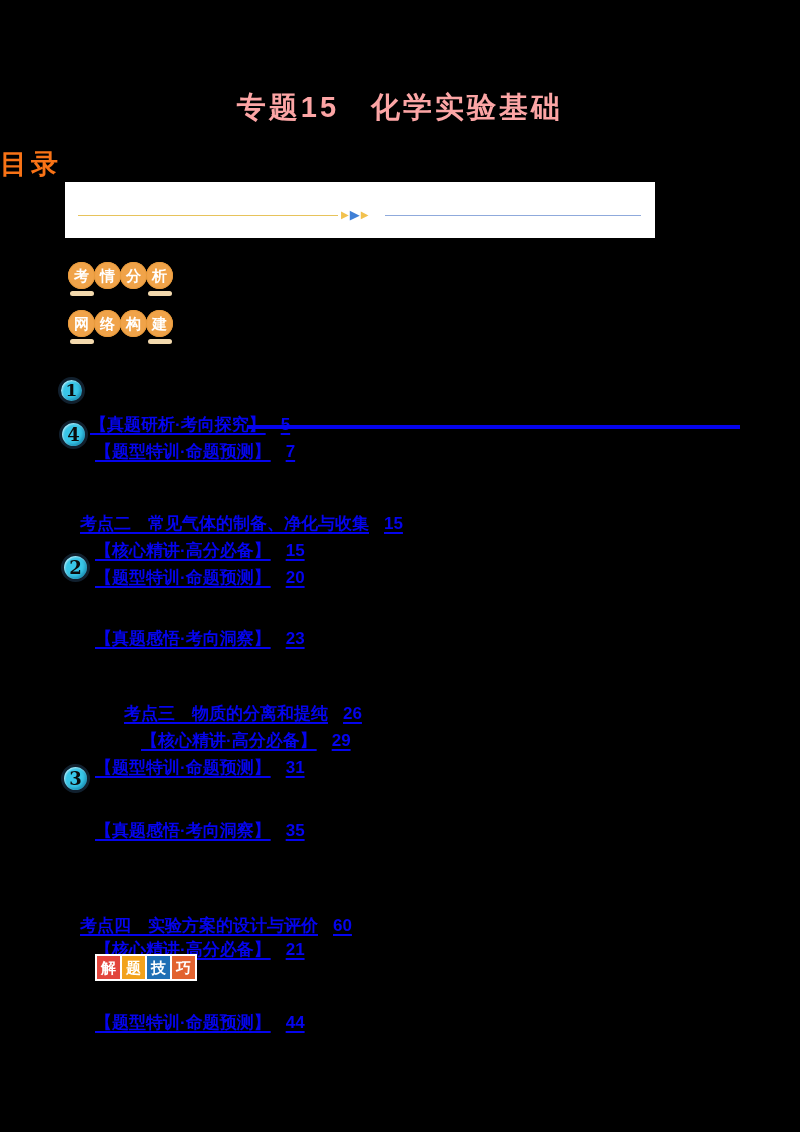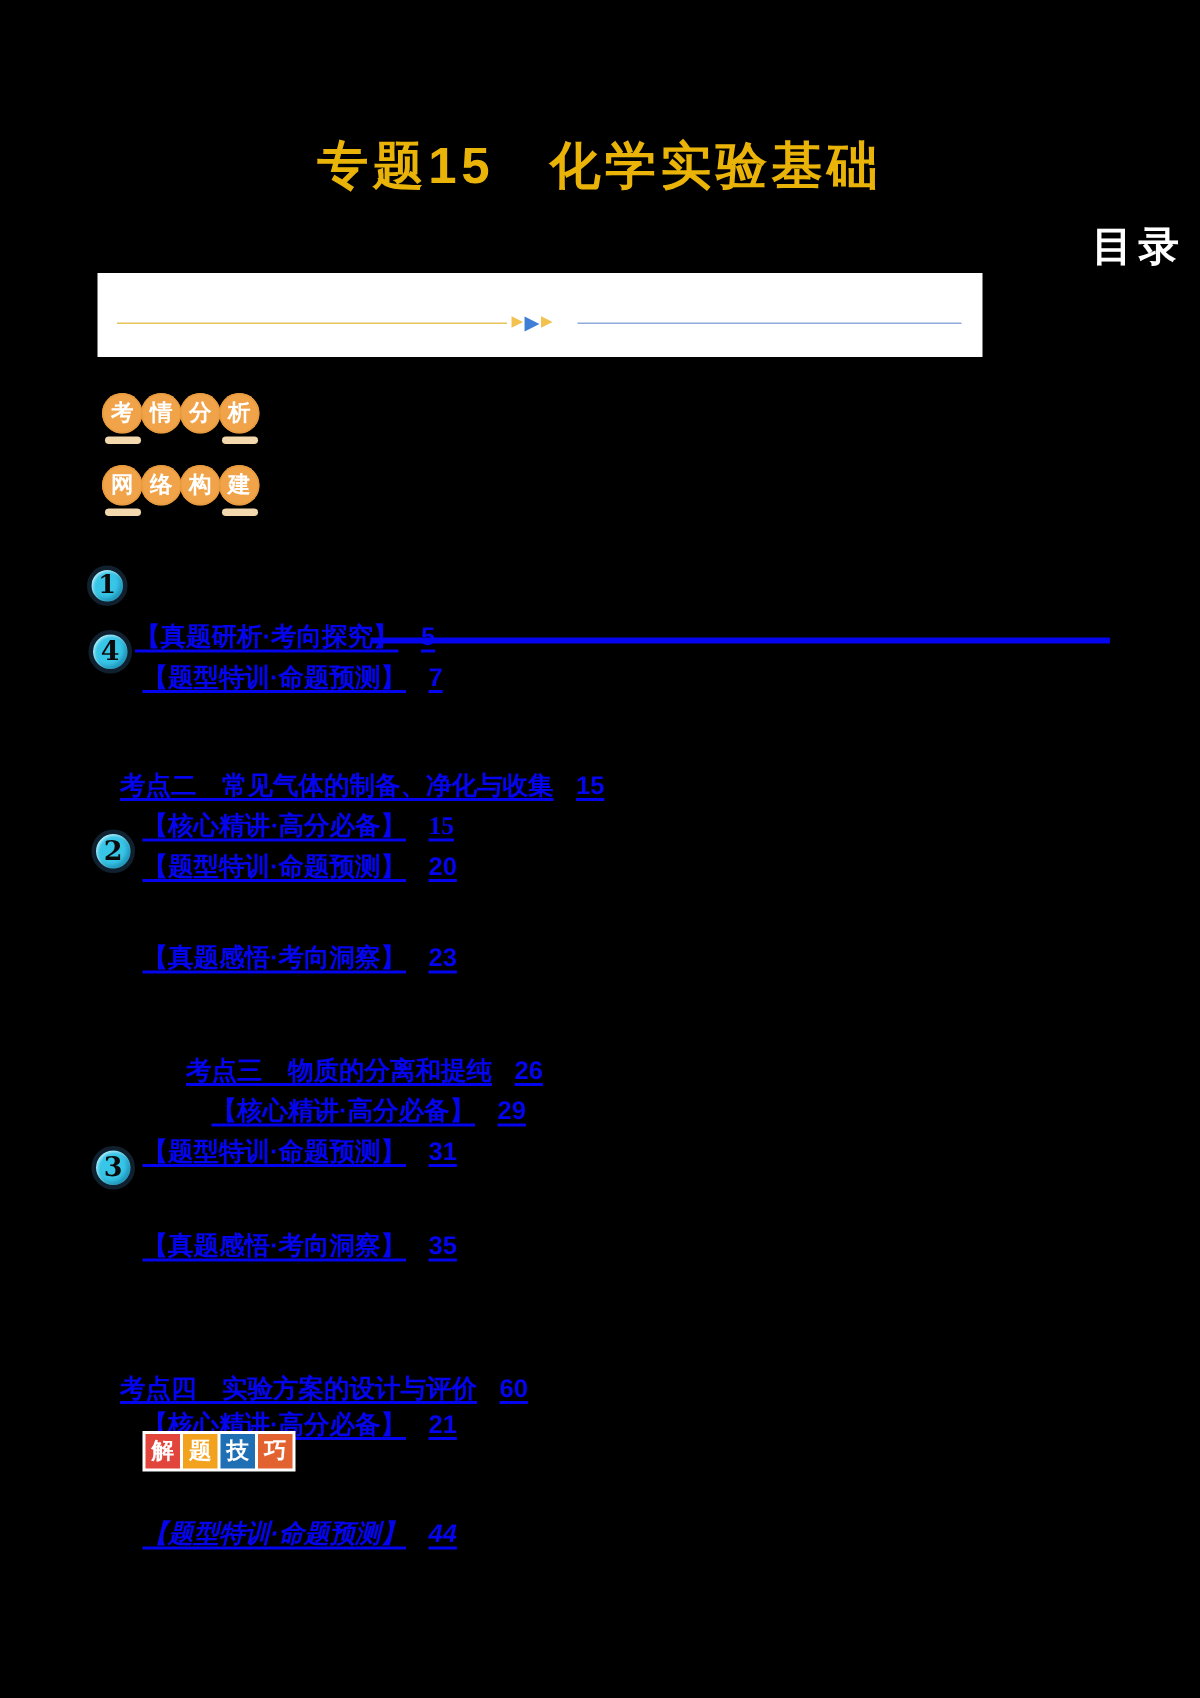--- a/index.html
+++ b/index.html
@@ -5,25 +5,25 @@
   html,body{margin:0;padding:0;}
   body{
     width:800px;height:1132px;position:relative;background:#000;
     font-family:"Liberation Sans","DejaVu Sans",sans-serif;overflow:hidden;
   }
   .abs{position:absolute;}
 
   
   .page-title{
     top:88px;left:0;width:800px;text-align:center;
-    font-size:34px;font-weight:bold;color:#eab308;letter-spacing:3px;
+    font-size:29px;font-weight:bold;color:#fca5a5;letter-spacing:3px;
   }
   .toc-heading{
-    top:146px;left:0;width:790px;text-align:right;
-    font-size:27px;font-weight:bold;color:#ffffff;letter-spacing:4px;
+    top:146px;left:0;width:790px;text-align:left;
+    font-size:27px;font-weight:bold;color:#f97316;letter-spacing:4px;
   }
 
   
   .divider-box{left:65px;top:182px;width:590px;height:56px;background:#ffffff;}
   .div-line{position:absolute;top:33px;height:1px;}
   .div-line-left{left:13px;width:260px;background:#e7c35b;}
   .div-line-right{left:320px;width:256px;background:#8faadc;}
   .arrows{position:absolute;left:276px;top:25px;width:44px;display:flex;align-items:center;gap:1px;}
   .arr{font-size:10px;line-height:16px;}
   .arr-y{color:#f2c14e;}
@@ -55,30 +55,30 @@
 
   
   .toc-link{
     color:#0504ee;font-size:17px;font-weight:bold;text-decoration:underline;
     text-decoration-thickness:2px;text-underline-offset:3px;white-space:nowrap;cursor:pointer;
   }
   .toc-link .pg{margin-left:15px;}
   .r0{left:90px;top:413px;}
   .r1{left:95px;top:440px;}
   .r2{left:80px;top:512px;}
-  .r3{left:95px;top:539px;font-family:Liberation Serif, serif;}
+  .r3{left:95px;top:539px;}
   .r4{left:95px;top:566px;}
   .r5{left:95px;top:627px;}
   .r6{left:80px;top:702px;margin-left:44px;}
   .r7{left:95px;top:729px;margin-left:46px;}
   .r8{left:95px;top:756px;text-align:right;}
   .r9{left:95px;top:819px;}
   .r10{left:80px;top:914px;}
   .r11{left:95px;top:938px;}
-  .r12{left:95px;top:1011px;font-style:italic;}
+  .r12{left:95px;top:1011px;}
   .leader-line{left:247px;top:425px;width:493px;height:4px;background:#0504ee;}
 
   
   .tile-badge{left:95px;top:954px;display:flex;background:#fff;padding:2px;gap:2px;}
   .tile{
     width:23px;height:23px;color:#fff;font-size:15px;font-weight:bold;
     text-align:center;line-height:23px;
   }
   .t0{background:#e2453c;} .t1{background:#f2a21c;} .t2{background:#1f6fb5;} .t3{background:#e2632f;}
 </style>

